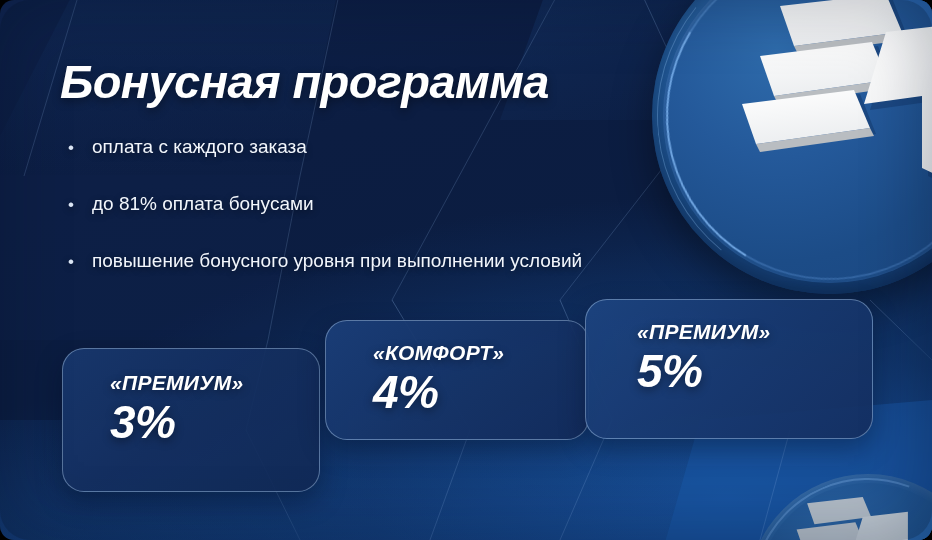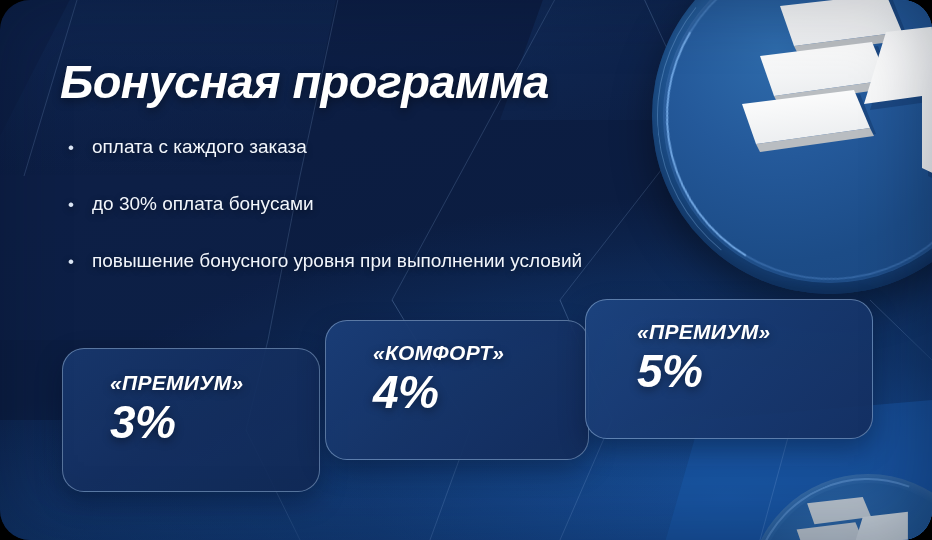--- a/index.html
+++ b/index.html
@@ -12,21 +12,21 @@
     width: 932px;
     height: 540px;
     overflow: hidden;
     font-family: "Liberation Sans", sans-serif;
   }
 
   .banner {
     position: relative;
     width: 932px;
     height: 540px;
-    border-radius: 30px;
+    border-radius: 14px;
     overflow: hidden;
     background:
       radial-gradient(120% 90% at 78% 92%, rgba(23,78,150,0.95) 0%, rgba(19,62,124,0.55) 32%, rgba(13,36,76,0.0) 62%),
       linear-gradient(165deg, #0d2048 0%, #0c1d42 28%, #0b1d41 52%, #0d2a56 78%, #123d7d 100%);
   }
 
   
   .facets {
     position: absolute;
     inset: 0;
@@ -177,21 +177,21 @@
     line-height: 1.04;
     letter-spacing: -0.5px;
     text-shadow: 0 3px 10px rgba(0,0,0,0.42);
   }
 
   #card-standard {
     left: 62px; top: 348px; width: 258px; height: 144px;
     background: linear-gradient(138deg, rgba(25,56,110,0.92) 0%, rgba(20,47,96,0.92) 46%, rgba(17,41,86,0.92) 100%);
   }
   #card-comfort {
-    left: 325px; top: 320px; width: 264px; height: 140px;
+    left: 325px; top: 320px; width: 264px; height: 120px;
     background: linear-gradient(138deg, rgba(27,62,120,0.94) 0%, rgba(22,52,104,0.94) 48%, rgba(18,43,90,0.94) 100%);
   }
   #card-premium {
     left: 585px; top: 299px; width: 288px; height: 140px;
     background: linear-gradient(138deg, rgba(29,68,128,0.94) 0%, rgba(24,57,112,0.94) 48%, rgba(20,47,96,0.94) 100%);
   }
   #card-standard .cbody { padding-top: 22px; }
   #card-comfort  .cbody { padding-top: 20px; }
   #card-premium  .cbody { padding-top: 20px; padding-left: 34px; }
 
@@ -316,21 +316,21 @@
 
   <div class="headline">Бонусная программа</div>
 
   <div class="bullets">
     <div class="bullet">
       <span class="dot">•</span>
       <span class="btxt">оплата с каждого заказа</span>
     </div>
     <div class="bullet">
       <span class="dot">•</span>
-      <span class="btxt">до 30% оплата бонусами</span>
+      <span class="btxt">до 81% оплата бонусами</span>
     </div>
     <div class="bullet">
       <span class="dot">•</span>
       <span class="btxt">повышение бонусного уровня при выполнении условий</span>
     </div>
   </div>
 
   <div class="card" id="card-standard">
     <div class="cbody">
       <div class="tier">«ПРЕМИУМ»</div>

